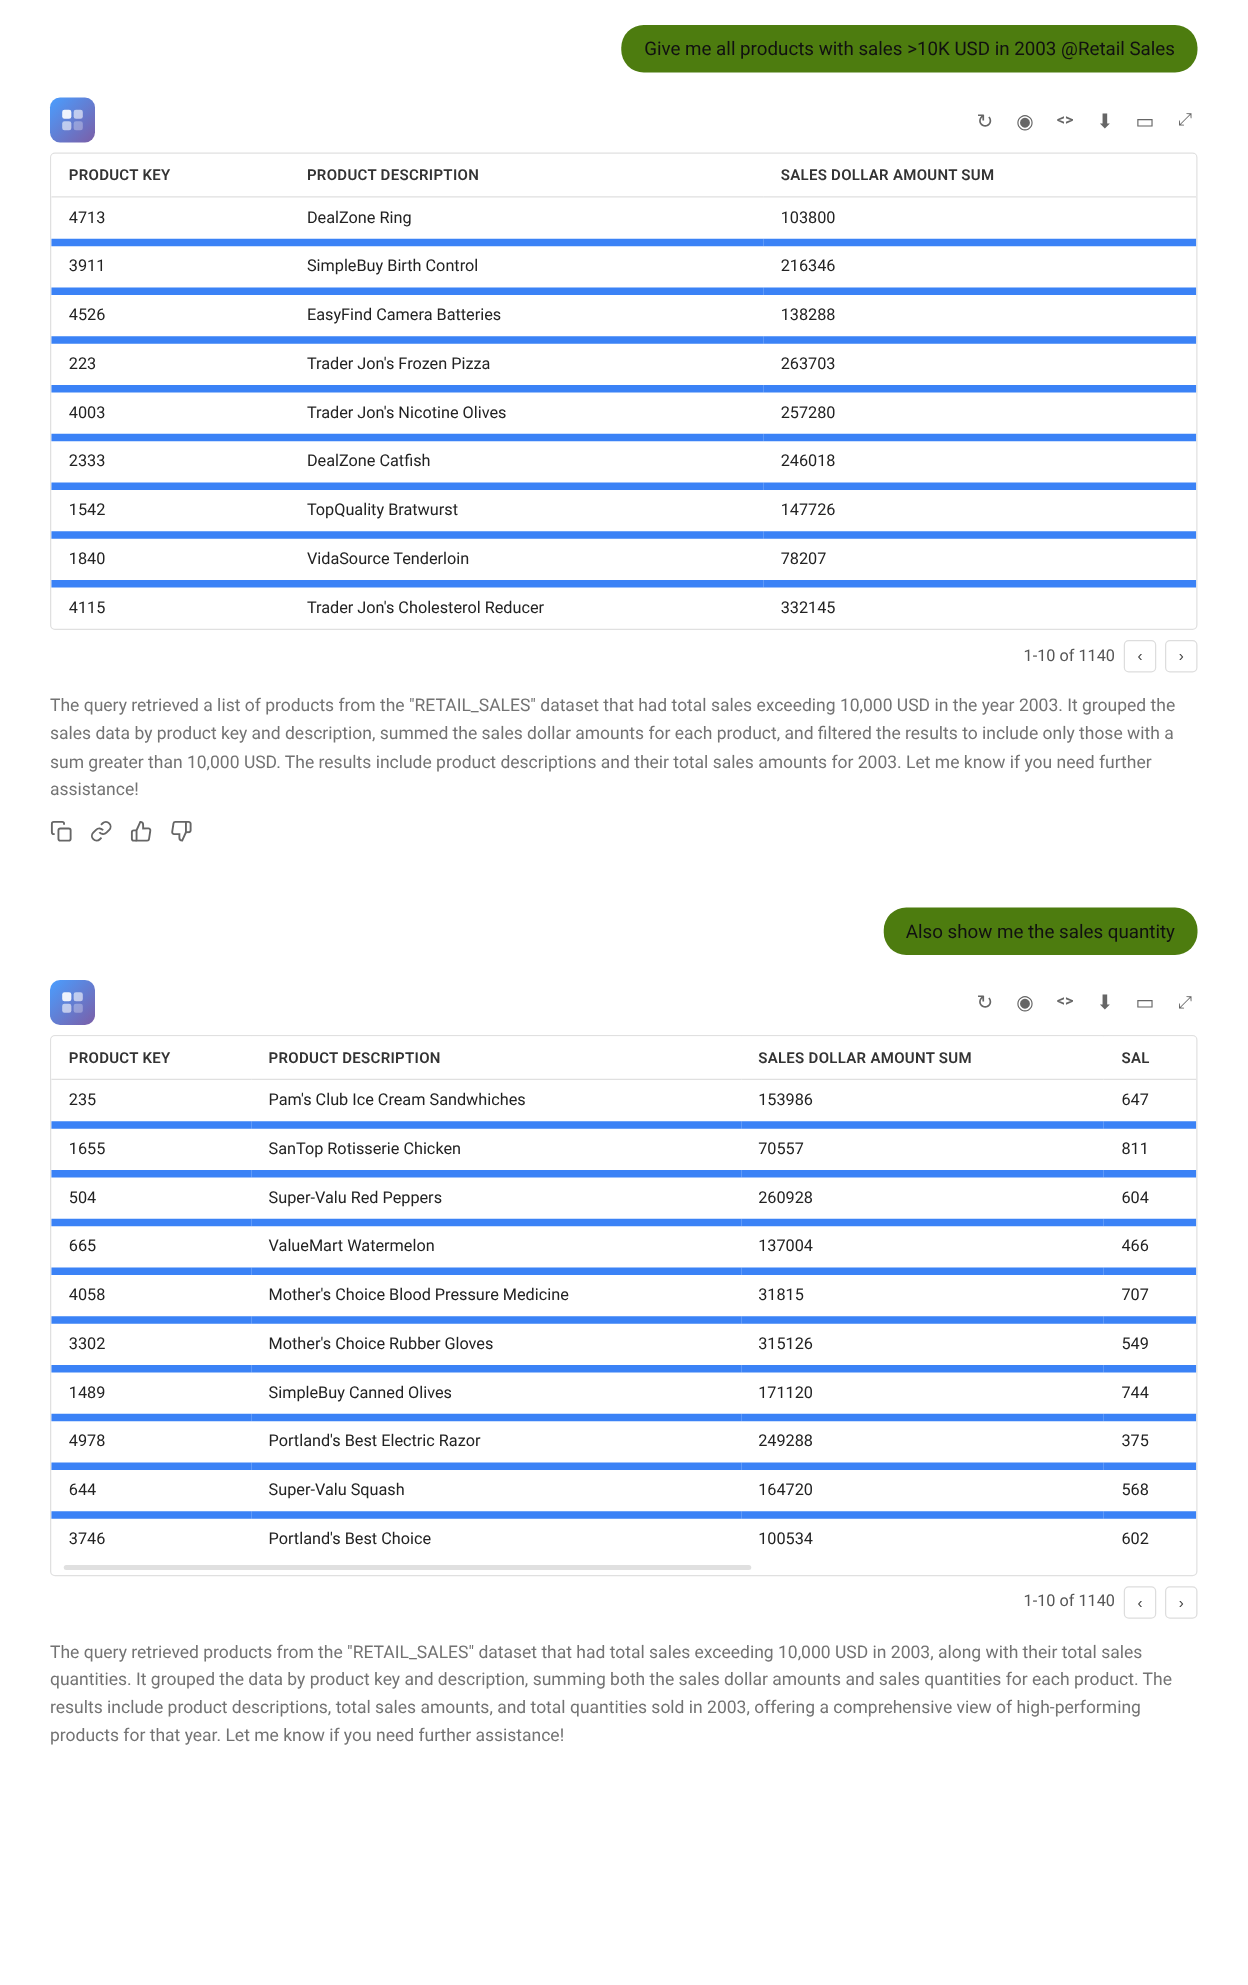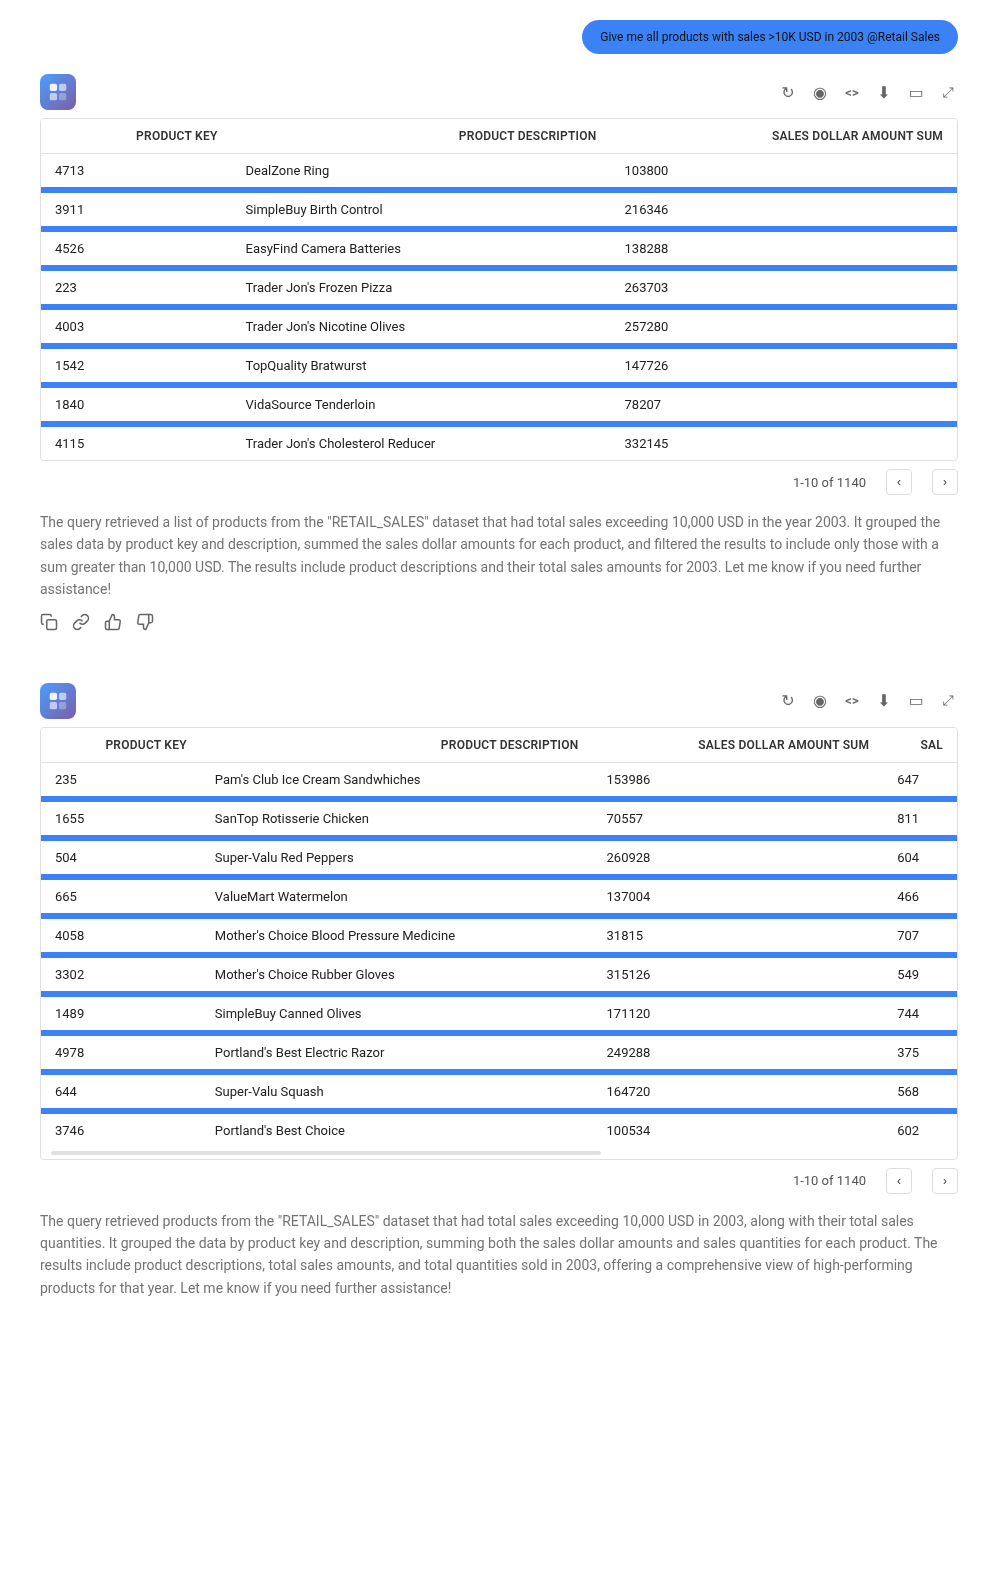--- a/index.html
+++ b/index.html
@@ -20,25 +20,25 @@
       gap: 0;
     }
 
     
     .user-message-row {
       display: flex;
       justify-content: flex-end;
       margin-bottom: 20px;
     }
     .user-bubble {
-      background: #3b82f6;
+      background: #4d7c0f;
       border-radius: 18px;
       padding: 10px 18px;
       max-width: 70%;
-      font-size: 12px;
+      font-size: 15px;
       color: #111;
     }
 
     
     .ai-block {
       display: flex;
       flex-direction: column;
       margin-bottom: 24px;
     }
 
@@ -90,21 +90,21 @@
       width: 100%;
       border-collapse: collapse;
       font-size: 13px;
     }
     thead tr {
       background: #fff;
       border-bottom: 1px solid #e0e0e0;
     }
     thead th {
       padding: 10px 14px;
-      text-align: right;
+      text-align: left;
       font-weight: 600;
       font-size: 12px;
       color: #333;
       letter-spacing: 0.02em;
     }
     tbody tr {
       border-bottom: 6px solid #3b82f6;
     }
     tbody tr:last-child {
       border-bottom: none;
@@ -112,21 +112,21 @@
     tbody td {
       padding: 9px 14px;
       color: #222;
     }
 
     
     .pagination-row {
       display: flex;
       justify-content: flex-end;
       align-items: center;
-      gap: 20px;
+      gap: 7px;
       margin-bottom: 16px;
       font-size: 13px;
       color: #555;
     }
     .page-btn {
       width: 26px;
       height: 26px;
       border: 1px solid #ddd;
       border-radius: 4px;
       background: #fff;
@@ -228,20 +228,25 @@
               <td>223</td>
               <td>Trader Jon's Frozen Pizza</td>
               <td>263703</td>
             </tr>
             <tr>
               <td>4003</td>
               <td>Trader Jon's Nicotine Olives</td>
               <td>257280</td>
             </tr>
             <tr>
+              <td>2333</td>
+              <td>DealZone Catfish</td>
+              <td>246018</td>
+            </tr>
+            <tr>
               <td>1542</td>
               <td>TopQuality Bratwurst</td>
               <td>147726</td>
             </tr>
             <tr>
               <td>1840</td>
               <td>VidaSource Tenderloin</td>
               <td>78207</td>
             </tr>
             <tr>
@@ -282,20 +287,23 @@
       </span>
       <span class="action-icon" title="Thumbs down">
         <svg width="18" height="18" viewBox="0 0 24 24" fill="none" stroke="#666" stroke-width="2">
           <path d="M10 15v4a3 3 0 0 0 3 3l4-9V2H5.72a2 2 0 0 0-2 1.7l-1.38 9a2 2 0 0 0 2 2.3H10z"></path>
           <path d="M17 2h2.67A2.31 2.31 0 0 1 22 4v7a2.31 2.31 0 0 1-2.33 2H17"></path>
         </svg>
       </span>
     </div>
   </div>
 
+  <div class="user-message-row">
+    <div class="user-bubble">Also show me the sales quantity</div>
+  </div>
 
   <div class="ai-block">
 
     <div class="ai-header-row">
       <div class="ai-avatar">
         <svg viewBox="0 0 24 24" fill="none" xmlns="http://www.w3.org/2000/svg">
           <rect x="3" y="3" width="8" height="8" rx="2" fill="white" opacity="0.9"></rect>
           <rect x="13" y="3" width="8" height="8" rx="2" fill="white" opacity="0.6"></rect>
           <rect x="3" y="13" width="8" height="8" rx="2" fill="white" opacity="0.6"></rect>
           <rect x="13" y="13" width="8" height="8" rx="2" fill="white" opacity="0.3"></rect>

